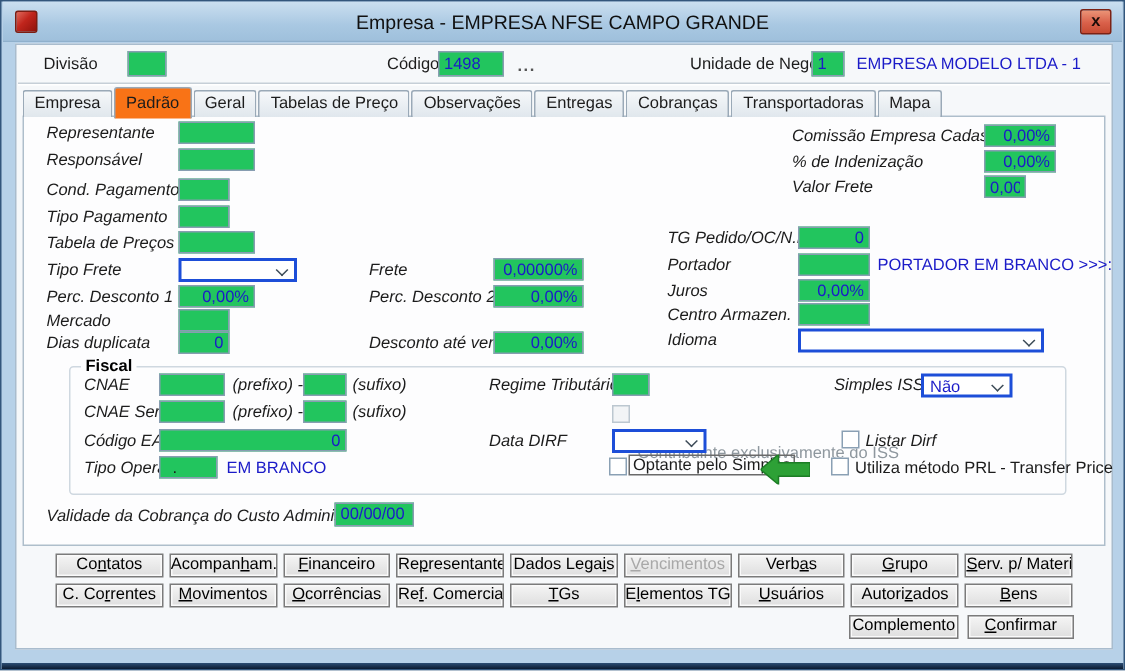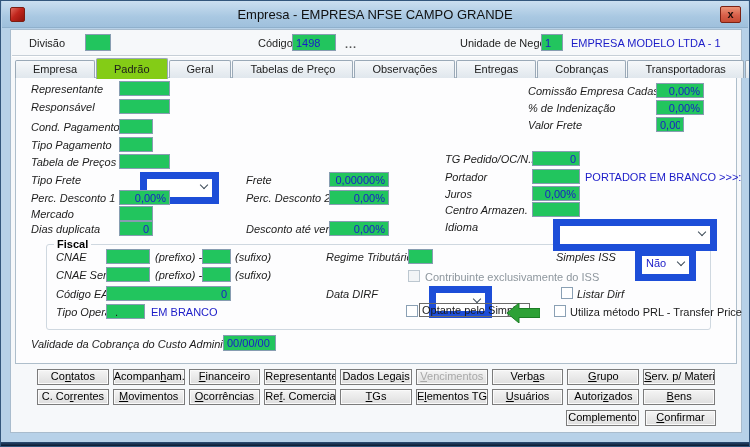--- a/index.html
+++ b/index.html
@@ -41,45 +41,45 @@
   .slbl { position:absolute; font-size:11px; color:#1c1c1c; white-space:nowrap; z-index:2; }
   .blue { color:#1b1bc8; }
   .fld {
     position:absolute; height:15px; border:1px solid #879db1; background:#22c55e;
     font-family:"Liberation Sans", sans-serif; font-size:11px; color:#1b1bc8;
     padding:0 3px; z-index:2;
   }
   .fld.num { text-align:right; }
   .fld.blk { color:#1c1c1c; }
   .combo {
-    position:absolute; height:32px; border:7px solid #1d4ed8; background:#fff; z-index:2;margin-left:21px;
+    position:absolute; height:16px; border:2px solid #1d4ed8; background:#fff; z-index:2;
   }
   .combo .cval { position:absolute; left:4px; top:1px; font-size:11px; }
   .chev {
     position:absolute; right:5px; top:3px; width:6px; height:6px;
     border-right:1.5px solid #3c4b57; border-bottom:1.5px solid #3c4b57;
     transform:rotate(45deg);
   }
   .chk { position:absolute; width:12px; height:12px; border:1px solid #8aa0b4; background:#fff; z-index:2; }
   .chk.dis { border-color:#bcc7d0; background:#f2f4f6; }
   .chklbl { position:absolute; font-size:11px; color:#1c1c1c; white-space:nowrap; z-index:2; }
-  .chklbl.dis { color:#8e979e; }
+  .chklbl.dis { color:#8e979e;margin-top:25px; }
   .chklbl.it { font-style:italic; }
   .focusbox { border:1px solid #6a6a6a; padding:0 2px; }
 
   #separator { position:absolute; left:11px; top:54px; width:728px; height:2px;
     border-top:1px solid #c6cfd7; border-bottom:1px solid #ffffff; z-index:2; }
 
   #tabs { position:absolute; left:14px; top:57px; display:flex; align-items:flex-end; z-index:3; }
   .tab {
-    font-size:11px; color:#1c1c1c; padding:2px 17px; height:18px;
+    font-size:11px; color:#1c1c1c; padding:2px 7px; height:18px;
     border:1px solid #9aa9b7; border-bottom:none; border-radius:2px 2px 0 0;
     background:linear-gradient(#f6f8fa,#e0e7ed); margin-right:1px; cursor:pointer; white-space:nowrap;
   }
-  .tab.active { height:21px; padding-top:4px; background:#84cc16; margin-bottom:-1px; }
+  .tab.active { height:21px; padding-top:4px; background:#f97316; margin-bottom:-1px; }
 
   #tabpanel { position:absolute; left:14px; top:76px; width:722px; height:287px;
     background:#fdfdfe; border:1px solid #aebecb; z-index:1; }
 
   #fiscal-box { position:absolute; left:45px; top:243px; width:665px; height:86px;
     border:1px solid #cfd8e0; border-radius:3px; z-index:1; }
   #fiscal-title { position:absolute; left:53px; top:237px; font-size:11px; font-weight:bold;
     background:#fdfdfe; padding:0 3px; z-index:2; }
 
   .btnrow { position:absolute; left:36px; width:678px; height:16px; display:flex; gap:4px; z-index:2; }

